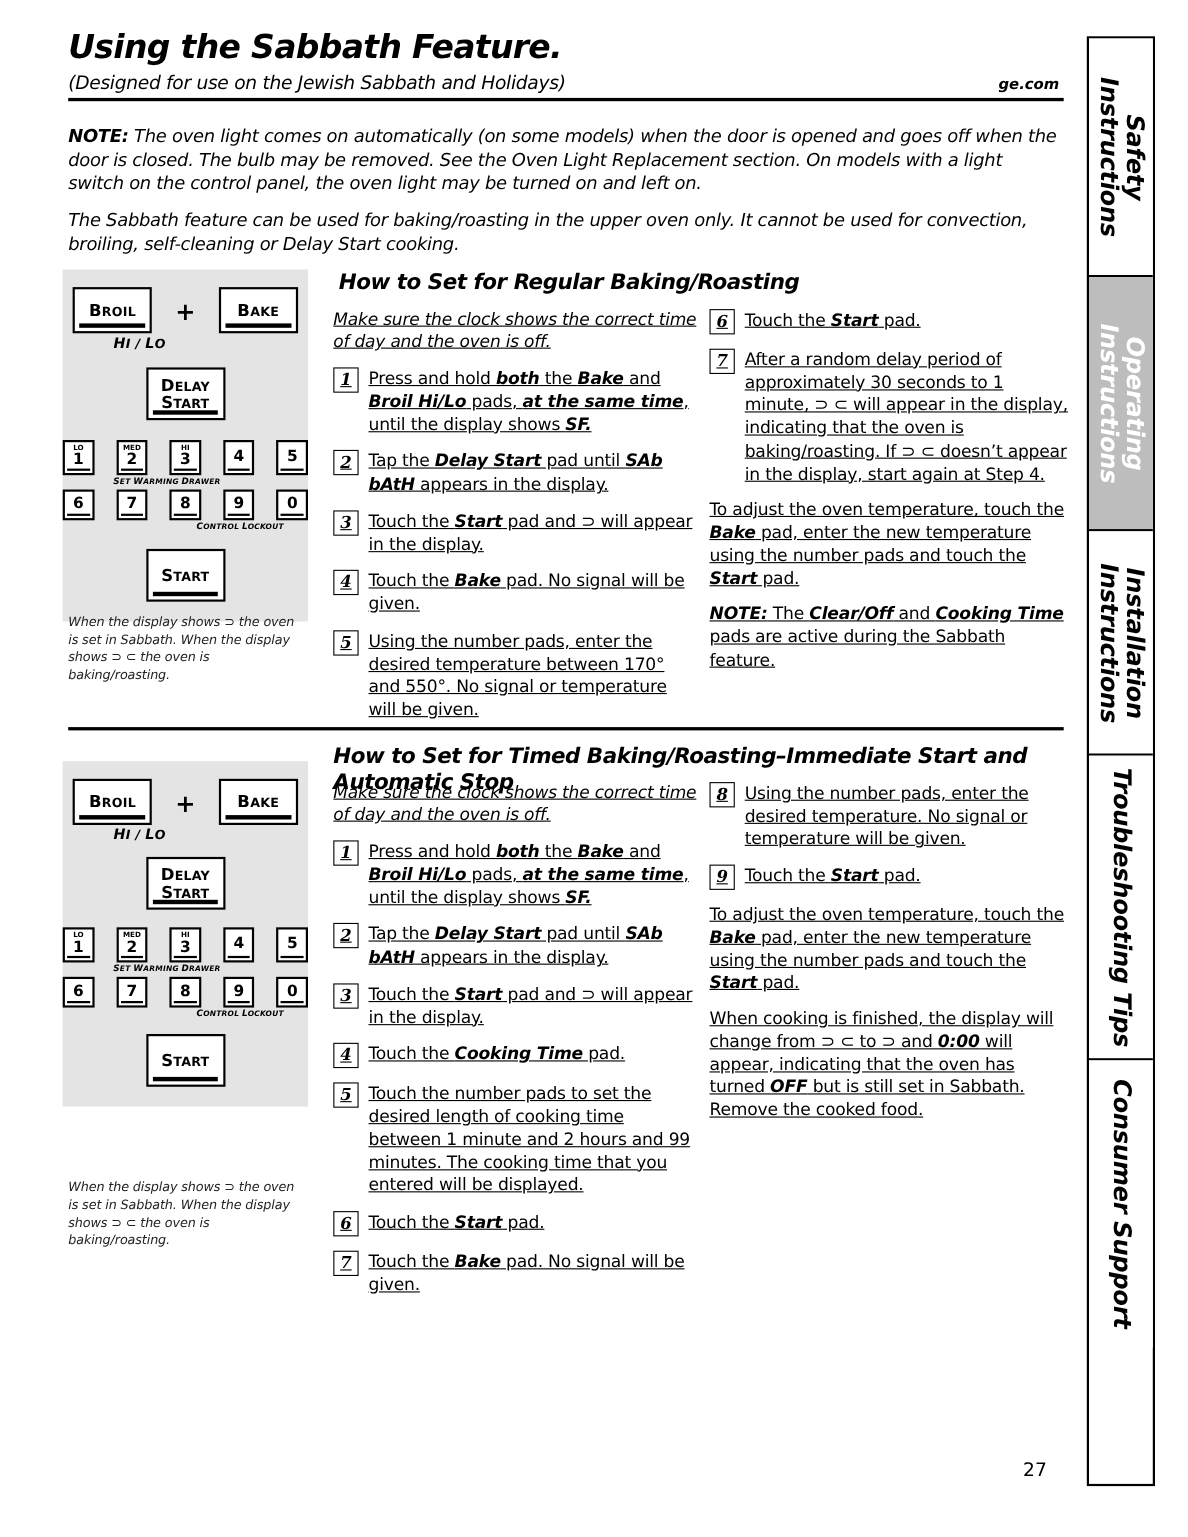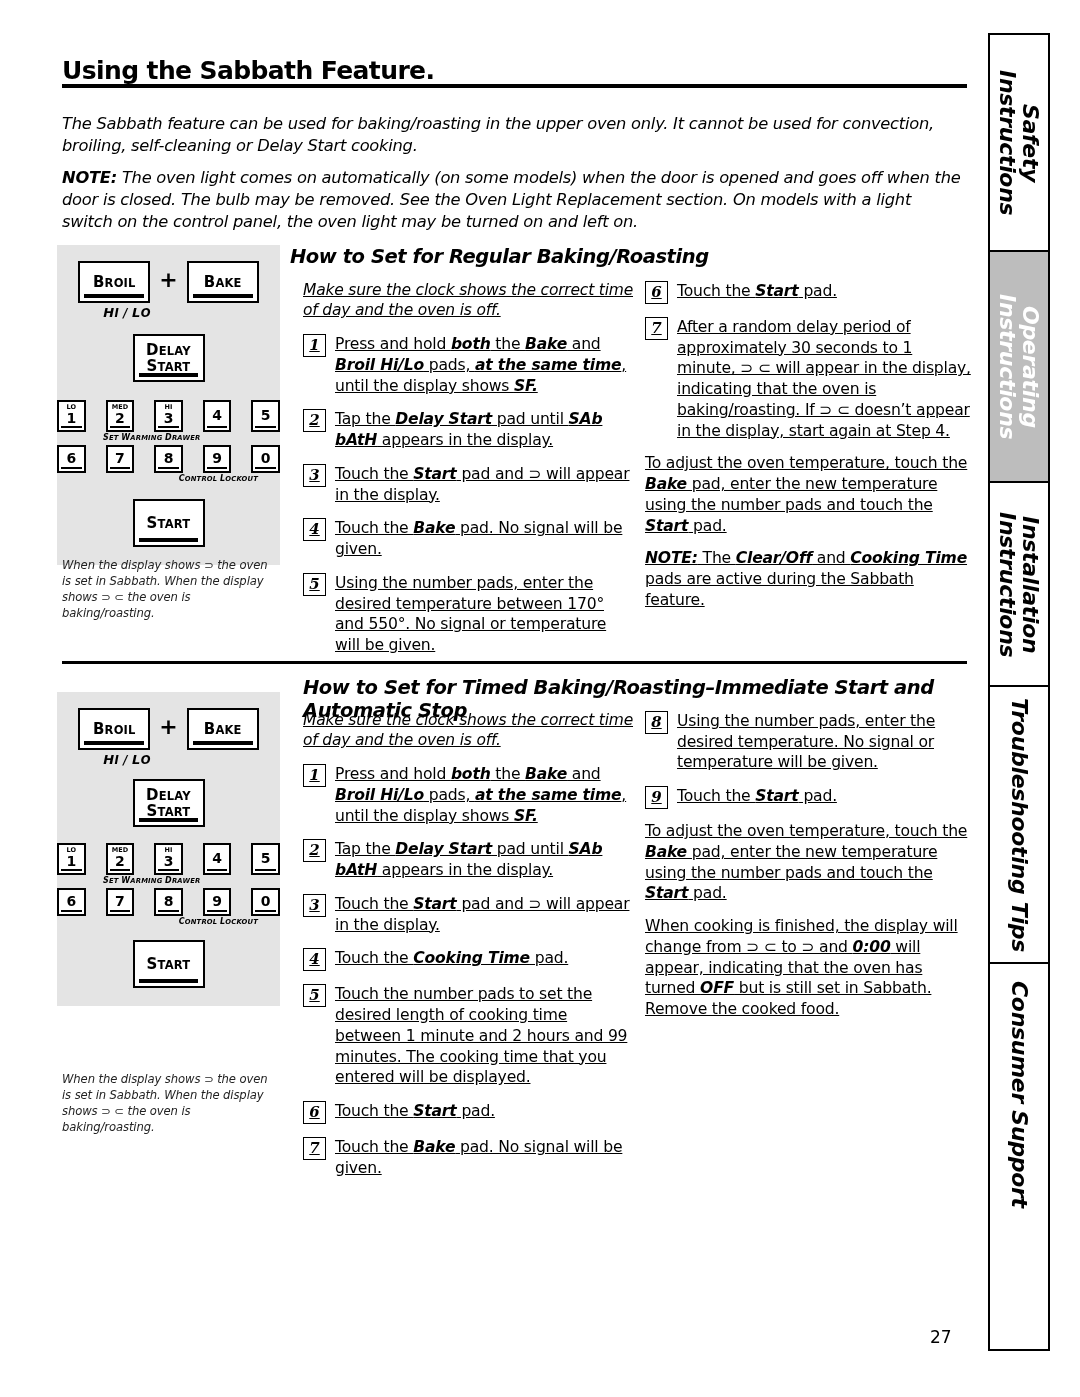--- a/index.html
+++ b/index.html
@@ -9,24 +9,23 @@
     font-family: "DejaVu Sans", "Liberation Sans", sans-serif;
     color: #000;
     overflow: hidden;
   }
   .page { position: relative; width: 1080px; height: 1397px; }
 
   
   .header { position: absolute; left: 62px; top: 28px; width: 905px; }
   .title {
     font-family: "DejaVu Sans", "Liberation Sans", sans-serif;
-    font-weight: bold;
-    font-size: 25px; letter-spacing: -0.6px;
+    font-style: italic; font-weight: bold;
+    font-size: 30px; letter-spacing: -0.6px;
     line-height: 1.05;
-    margin-top: 30px;
   }
   .subrow {
     display: flex; align-items: flex-end; justify-content: space-between;
     margin-top: 6px; padding-bottom: 3px;
   }
   .subtitle {
     font-style: italic; font-size: 17px; letter-spacing: -0.3px;
   }
   .gecom {
     font-style: italic; font-weight: bold; font-size: 13.5px;
@@ -47,21 +46,21 @@
     position: absolute; left: 62px; width: 905px;
     height: 2.5px; background: #000;
   }
 
   
   .panel {
     position: absolute;
     background: #e4e4e4;
     width: 223px;
   }
-  .pnl-row { display: flex; justify-content: center; align-items: center; }
+  .pnl-row { display: flex; justify-content: center; align-items: flex-end; gap: 12px; }
   .btn {
     background: #fff;
     border: 2px solid #000;
     position: relative;
     display: flex; align-items: center; justify-content: center;
     flex-direction: column;
     text-align: center;
   }
   .btn::after {
     content: ""; position: absolute;
@@ -175,26 +174,30 @@
     font-size: 17px;
   }
 </style>
 </head>
 <body>
 
 <div class="page">
 
   <div class="header">
     <div class="title">Using the Sabbath Feature.</div>
+    <div class="subrow">
+      <div class="subtitle">(Designed for use on the Jewish Sabbath and Holidays)</div>
+      <div class="gecom">ge.com</div>
+    </div>
     <div class="rule-thick"></div>
   </div>
 
   <div class="intro">
+    <p><b>NOTE:</b><span> The oven light comes on automatically (on some models) when the door is opened and goes off when the door is closed. The bulb may be removed. See the Oven Light Replacement section. On models with a light switch on the control panel, the oven light may be turned on and left on.</span></p>
     <p>The Sabbath feature can be used for baking/roasting in the upper oven only. It cannot be used for convection, broiling, self-cleaning or Delay Start cooking.</p>
-    <p><b>NOTE:</b><span> The oven light comes on automatically (on some models) when the door is opened and goes off when the door is closed. The bulb may be removed. See the Oven Light Replacement section. On models with a light switch on the control panel, the oven light may be turned on and left on.</span></p>
   </div>
 
   <div class="panel" id="panel1" style="left:57px; top:245px; padding:16px 0 18px;">
     <div class="pnl-row">
       <div class="btn bigbtn">
         <span class="sc lbl"><span class="c1">B</span><span class="cr">ROIL</span></span>
       </div>
       <span class="plus">+</span>
       <div class="btn bigbtn">
         <span class="sc lbl"><span class="c1">B</span><span class="cr">AKE</span></span>
@@ -253,21 +256,21 @@
 
     <div class="pnl-row" style="margin-top:16px;">
       <div class="btn dbtn">
         <span class="sc lbl"><span class="c1">S</span><span class="cr">TART</span></span>
       </div>
     </div>
   </div>
 
   <div class="caption" style="left:62px; top:558px;">When the display shows ⊃ the oven is set in Sabbath. When the display shows ⊃ ⊂ the oven is baking/roasting.</div>
 
-  <div class="sec-head" style="left:290px; top:245px; width:670px;">How to Set for Regular Baking/Roasting</div>
+  <div class="sec-head" style="left:308px; top:245px; width:670px;">How to Set for Regular Baking/Roasting</div>
 
   <div class="col" id="s1-left" style="left:303px; top:280px;">
     <div class="lead">Make sure the clock shows the correct time of day and the oven is off.</div>
     <div>
         <div class="step">
           <div class="stepnum">1</div>
           <div class="steptxt">Press and hold <span class="bi">both</span> the <span class="bi">Bake</span> and <span class="bi">Broil Hi/Lo</span> pads, <span class="bi">at the same time</span>, until the display shows <span class="bi">SF.</span></div>
         </div>
         <div class="step">
           <div class="stepnum">2</div>

